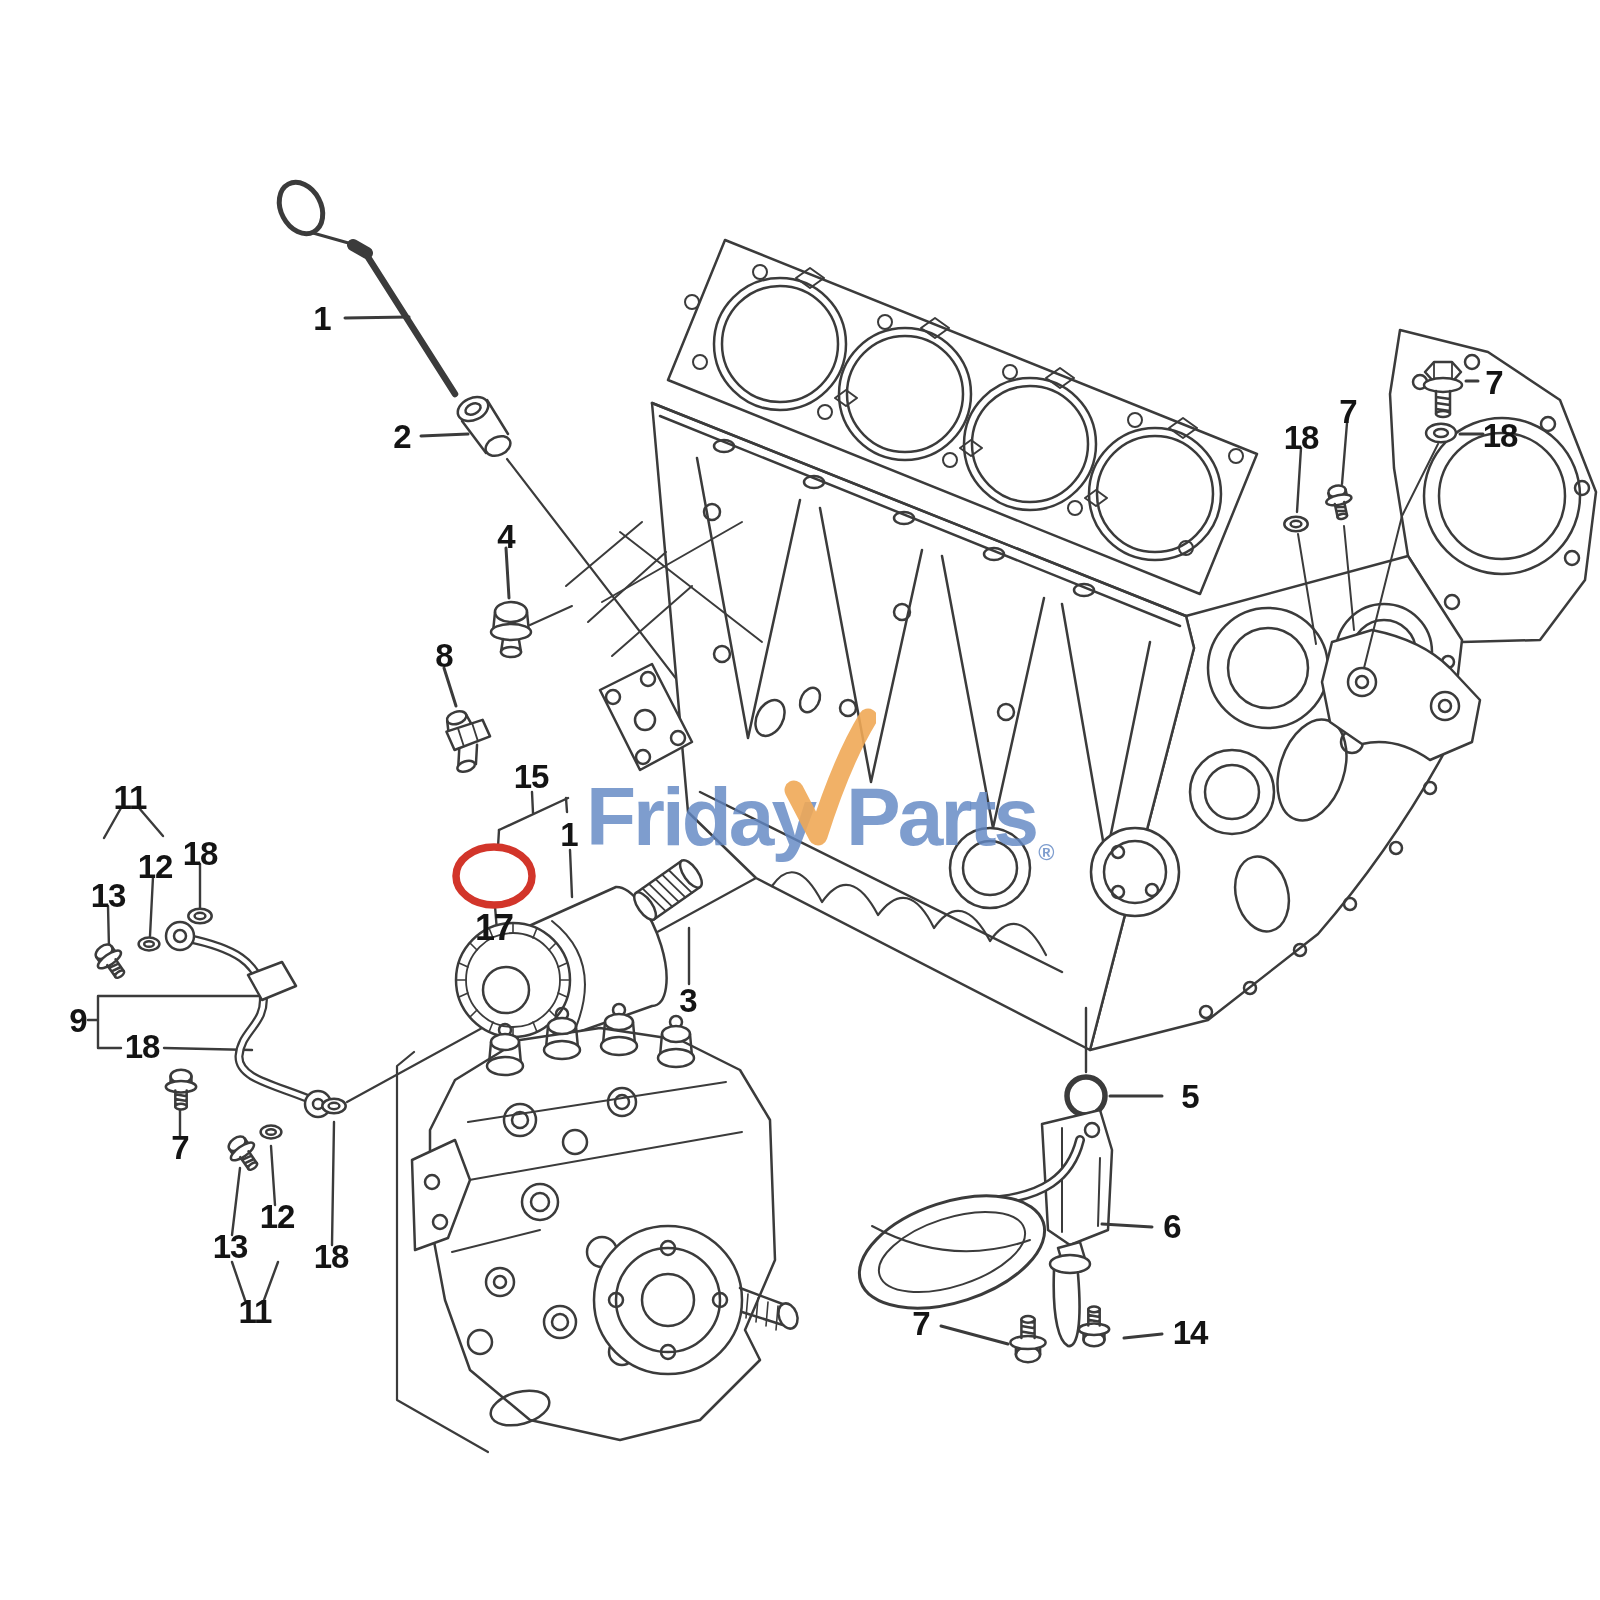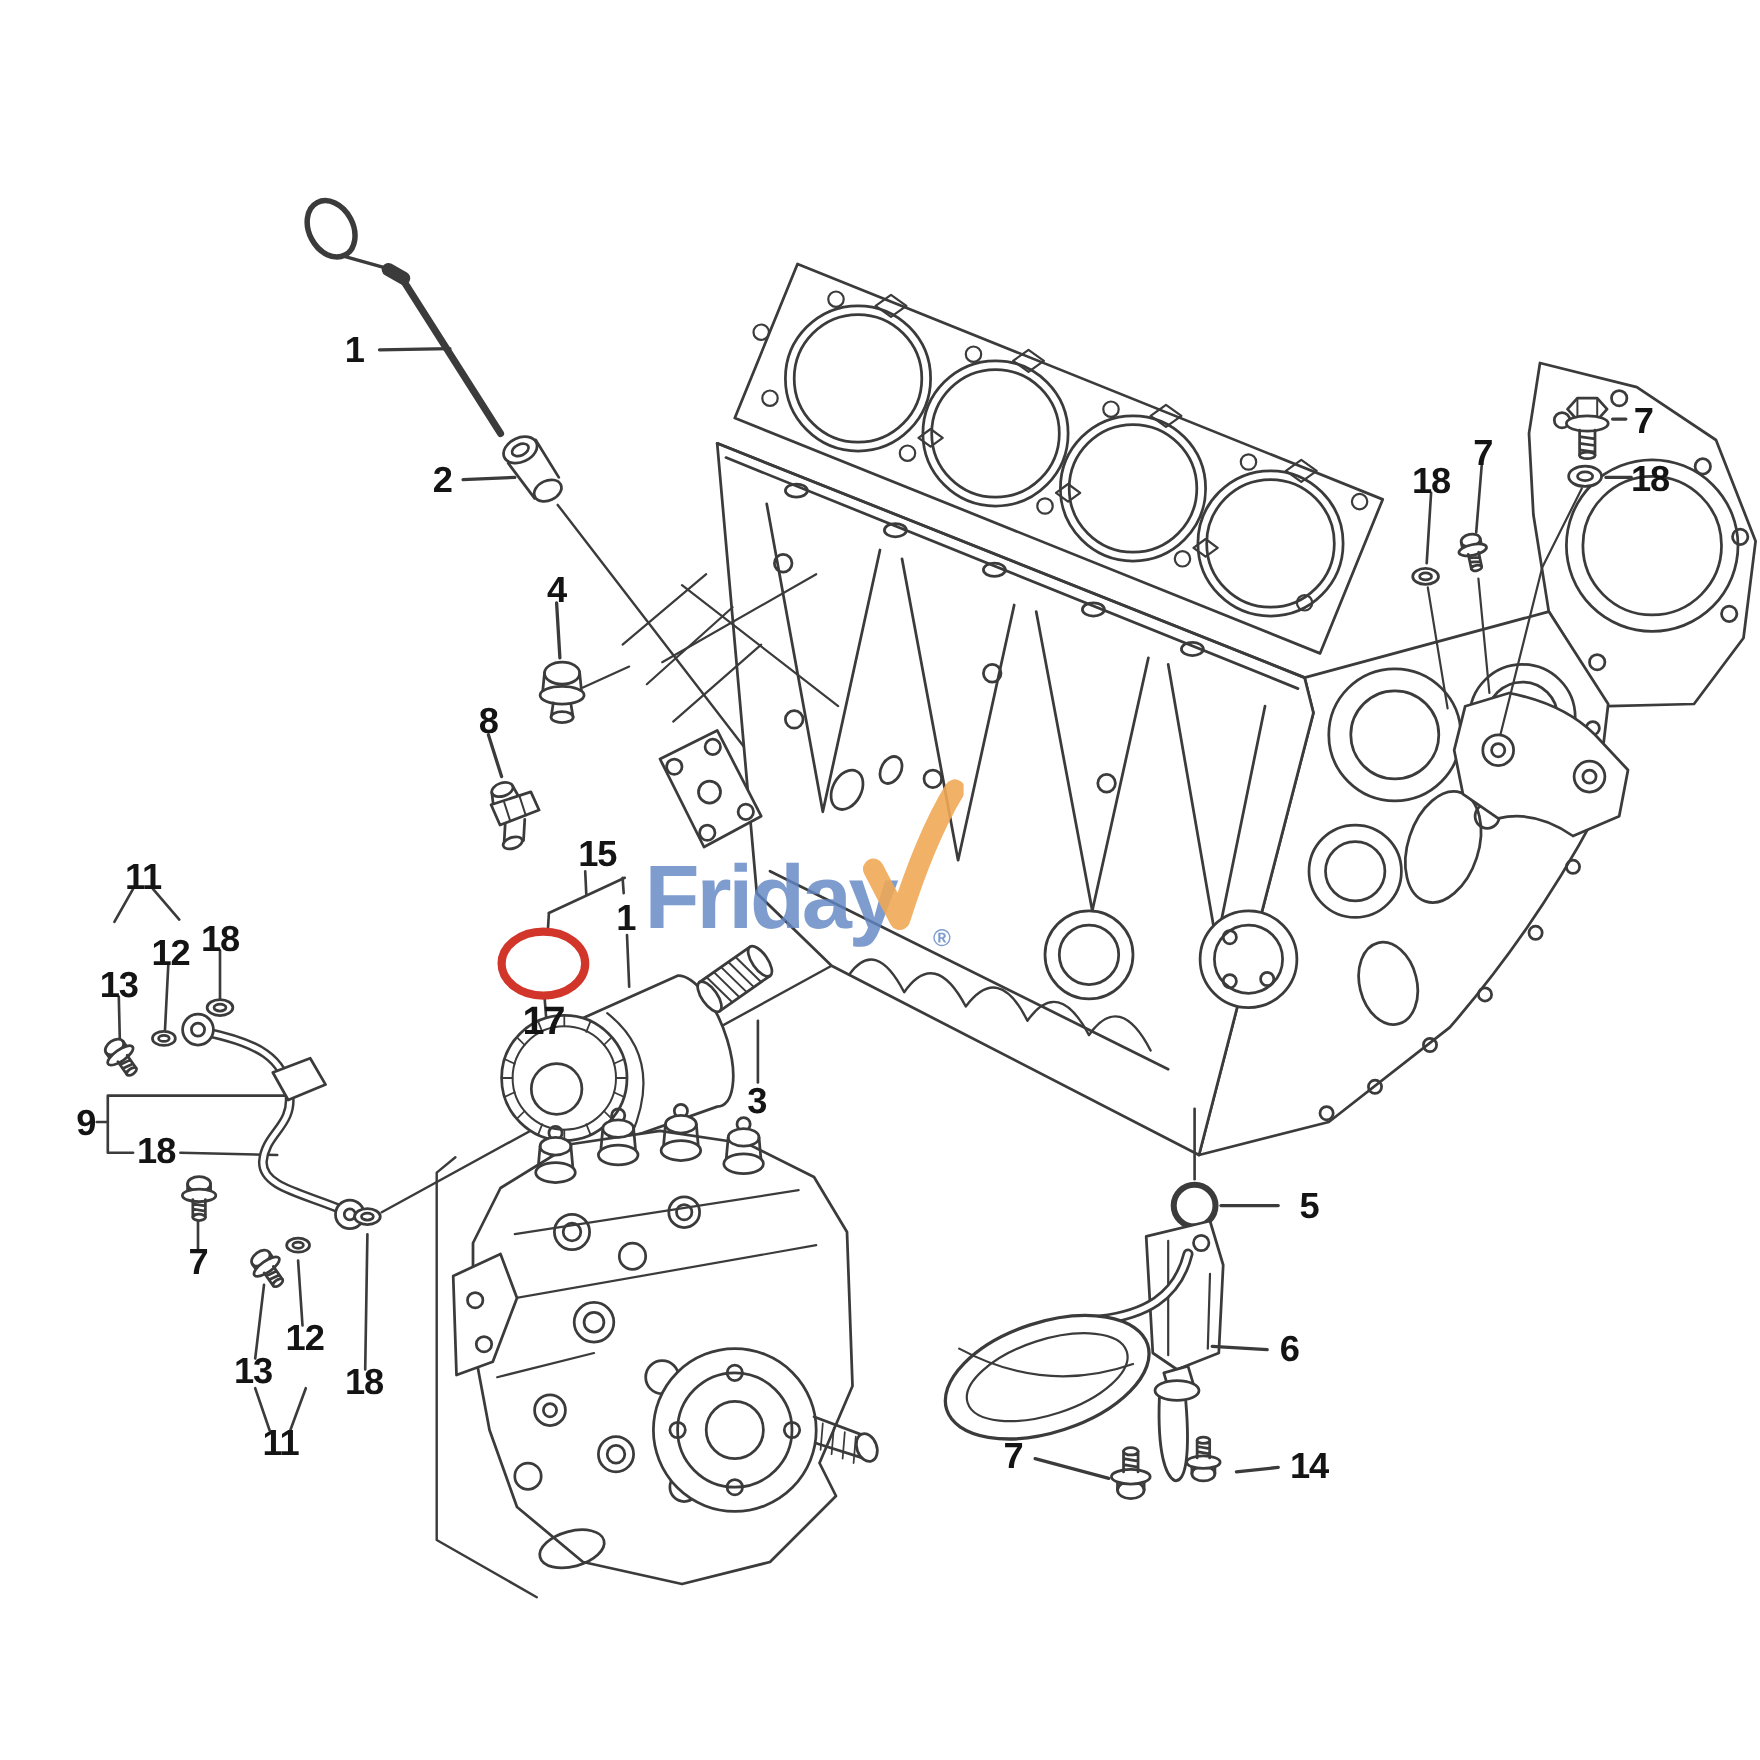--- a/index.html
+++ b/index.html
@@ -382,28 +382,29 @@
       <use href="#washer" transform="translate(1296,524) scale(0.9)"></use>
       <line x1="1298" y1="534" x2="1316" y2="644" stroke-width="2"></line>
     </g>
   </svg>
 
   <div class="logo">
     <span class="word">Friday</span>
     <svg class="check" width="96" height="150" viewBox="0 0 96 150">
       <path d="M14 88 L38 134 C50 96 66 52 88 16" fill="none" stroke="rgba(240,168,87,0.9)" stroke-width="19" stroke-linecap="round" stroke-linejoin="round"></path>
     </svg>
+    <span class="word">Parts</span>
     <sup>®</sup>
   </div>
 
   <div class="co" style="left:322px;top:318px">1</div>
   <div class="co" style="left:402px;top:436px">2</div>
   <div class="co" style="left:506px;top:536px">4</div>
   <div class="co" style="left:444px;top:655px">8</div>
-  <div class="co" style="left:543px;top:776px">15</div>
+  <div class="co" style="left:531px;top:776px">15</div>
   <div class="co" style="left:569px;top:834px">1</div>
   <div class="co" style="left:494px;top:928px;font-size:36px">17</div>
   <div class="co" style="left:688px;top:1000px">3</div>
   <div class="co" style="left:130px;top:797px">11</div>
   <div class="co" style="left:108px;top:895px">13</div>
   <div class="co" style="left:155px;top:866px">12</div>
   <div class="co" style="left:200px;top:853px">18</div>
   <div class="co" style="left:78px;top:1020px">9</div>
   <div class="co" style="left:142px;top:1046px">18</div>
   <div class="co" style="left:180px;top:1147px">7</div>

